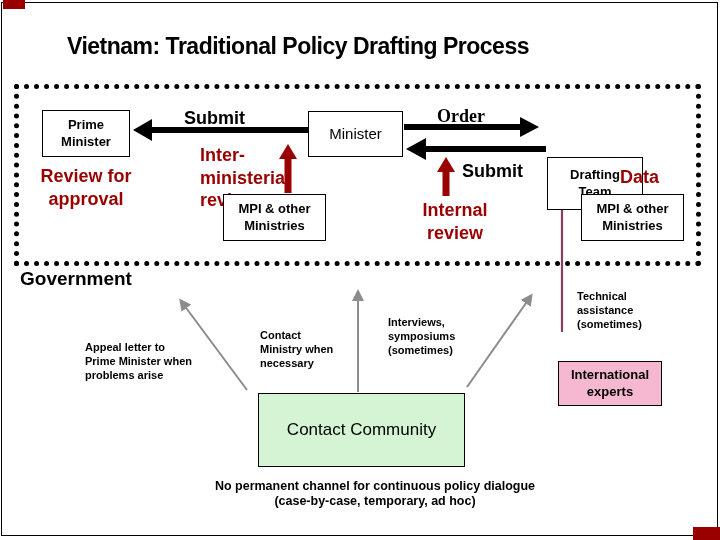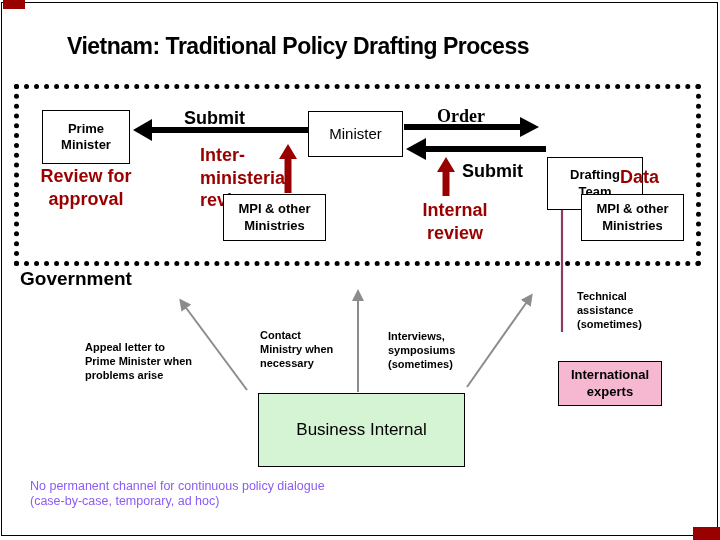--- a/index.html
+++ b/index.html
@@ -11,21 +11,21 @@
   .corner{background:var(--dark_red);}
   .title{left:0;top:33px;width:596px;text-align:center;font-size:23px;font-weight:bold;color:#000;letter-spacing:-0.5px;}
   .gov-boundary{left:14px;top:84px;width:687px;height:182px;border:5px dotted #000;}
   .box{border:1.2px solid #000;background:#fff;display:flex;align-items:center;justify-content:center;
        text-align:center;font-weight:bold;font-size:13px;line-height:1.25;color:#000;}
   .box.plain{font-weight:normal;}
   .lbl{font-weight:bold;font-size:18px;color:#000;line-height:1.25;}
   .red{color:var(--dark_red);}
   .note{font-weight:bold;font-size:11px;color:#000;line-height:1.27;}
   .gov-label{left:20px;top:268px;font-size:19px;font-weight:bold;color:#000;}
-  .caption{left:30px;top:479px;width:690px;text-align:left;font-weight:normal;font-size:12.5px;line-height:1.18;color:#8b5cf6;}
+  .caption{left:30px;top:479px;width:690px;text-align:center;font-weight:bold;font-size:12.5px;line-height:1.18;color:#000000;}
   svg.arrows{left:0;top:0;width:720px;height:540px;pointer-events:none;}
   .blk{stroke:#000;}
   .blk-head{fill:#000;}
   .redln{stroke:var(--dark_red);}
   .red-head{fill:var(--dark_red);}
   .purln{stroke:var(--purple_arrow);}
   .pur-head{fill:var(--purple_arrow);}
   .grayln{stroke:var(--gray_arrow);}
   .gray-head{fill:var(--gray_arrow);}
   .green-fill{background:var(--green_box);}
@@ -80,21 +80,21 @@
     <polygon points="598,182 616,182 607,167" class="red-head"></polygon>
   </g>
 
   <line x1="562" y1="332" x2="562" y2="172" class="purln" stroke-width="2.2" marker-end="url(#mpur)"></line>
 
   <line x1="247" y1="390" x2="181" y2="301" class="grayln" stroke-width="2" marker-end="url(#mgray)"></line>
   <line x1="358" y1="392" x2="358" y2="292" class="grayln" stroke-width="2" marker-end="url(#mgray)"></line>
   <line x1="467" y1="387" x2="531" y2="296" class="grayln" stroke-width="2" marker-end="url(#mgray)"></line>
 </svg>
 
-<div class="abs box" style="left:42px;top:110px;width:88px;height:54px;" data-bind="government.prime_minister_box">Prime
+<div class="abs box" style="left:42px;top:110px;width:88px;height:47px;" data-bind="government.prime_minister_box">Prime
 Minister</div>
 <div class="abs lbl" style="left:184px;top:107px;" data-bind="government.submit_left_label">Submit</div>
 <div class="abs box plain" style="left:308px;top:111px;width:95px;height:46px;font-size:15px;" data-bind="government.minister_box">Minister</div>
 <div class="abs lbl" style="left:437px;top:105px;font-family:Liberation Serif, serif;" data-bind="government.order_label">Order</div>
 <div class="abs box" style="left:547px;top:109px;width:96px;height:53px;margin-top:48px;" data-bind="government.drafting_team_box">Drafting
 Team</div>
 
 <div class="abs lbl red" style="left:40px;top:165px;width:92px;text-align:center;" data-bind="government.review_for_approval_label">Review for
 approval</div>
 <div class="abs lbl red" style="left:200px;top:144px;" data-bind="government.interministerial_review_label">Inter-
@@ -111,25 +111,25 @@
 Ministries</div>
 
 <div class="abs gov-label" data-bind="government.label">Government</div>
 
 <div class="abs note" style="left:85px;top:341px;" data-bind="community.appeal_note">Appeal letter to
 Prime Minister when
 problems arise</div>
 <div class="abs note" style="left:260px;top:329px;" data-bind="community.contact_note">Contact
 Ministry when
 necessary</div>
-<div class="abs note" style="left:388px;top:330px;" data-bind="community.interviews_note">Interviews,
+<div class="abs note" style="left:388px;top:316px;" data-bind="community.interviews_note">Interviews,
 symposiums
 (sometimes)</div>
 <div class="abs note" style="left:577px;top:290px;" data-bind="community.technical_note">Technical
 assistance
 (sometimes)</div>
 
 <div class="abs box pink-fill" style="left:558px;top:361px;width:104px;height:45px;" data-bind="community.international_experts_box">International
 experts</div>
-<div class="abs box plain green-fill" style="left:258px;top:393px;width:207px;height:74px;font-size:17px;" data-bind="community.business_community_box">Business Internal</div>
+<div class="abs box plain green-fill" style="left:258px;top:393px;width:207px;height:74px;font-size:17px;" data-bind="community.business_community_box">Contact Community</div>
 
 <div class="abs caption" data-bind="caption">No permanent channel for continuous policy dialogue
 (case-by-case, temporary, ad hoc)</div>
 
 </body></html>

